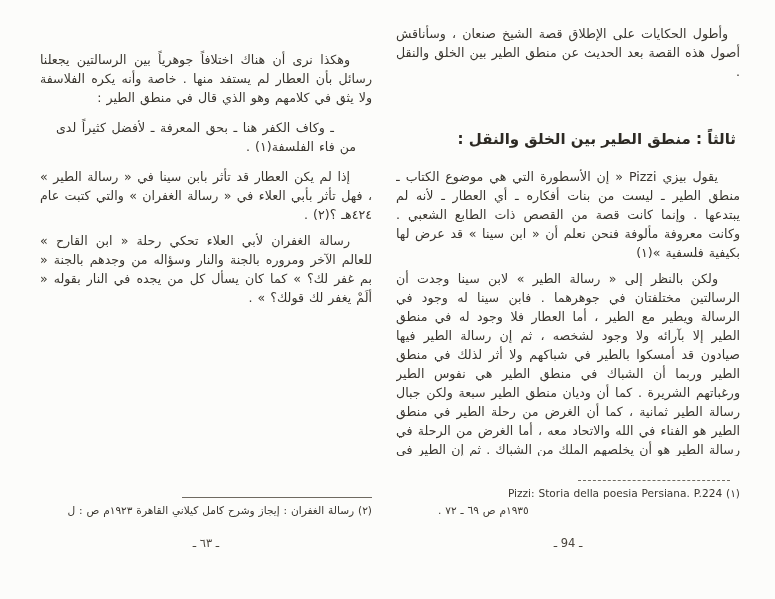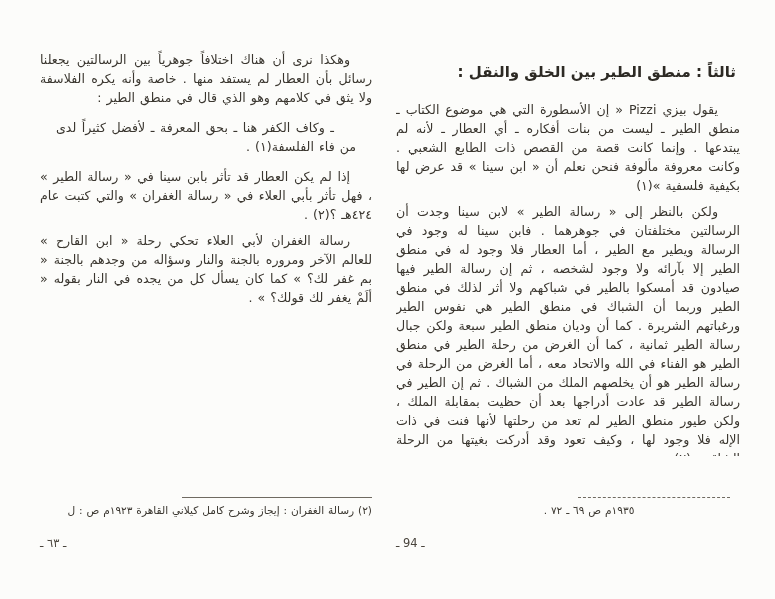--- a/index.html
+++ b/index.html
@@ -35,50 +35,50 @@
     word-spacing: 1px;
   }
   .para.quote-open { text-indent: 6px; }
   .para.lead { text-indent: 12px; }
   .para.verse { margin: 11px 16px; }
 
   .section-heading {
     font-size: 15px;
     font-weight: bold;
     color: #2d2a24;
-    margin: 38px 4px 18px 0;
+    margin: 48px 4px 18px 0;
     line-height: 20px;
   }
 
   .footnotes { position: absolute; left: 0; right: 0; bottom: 44px; }
   .fn {
     margin: 2px 0 0 0;
     font-size: 10.6px;
     line-height: 15px;
     text-align: right;
     word-spacing: 0.5px;
   }
-  .fn-cont { text-align: center; padding-left: 42px; }
+  .fn-cont { text-align: left; padding-left: 42px; }
   .fn-rule {
     height: 0;
     border-top: 1px solid #6f6a61;
     width: 190px;
     margin: 0 0 5px auto;   
   }
   .fn-rule.dashed {
     border-top: 1px dashed #6f6a61;
     width: 152px;
     margin-left: auto;
     margin-right: 10px;
   }
 
   .pagenum {
     position: absolute;
     left: 0; right: 0; bottom: 12px;
-    text-align: left;
+    text-align: center;
     font-size: 11.5px;
     color: #49443c;
     letter-spacing: 1px;
   }
 </style>
 </head>
 <body>
 
 <div class="spread">
 
@@ -92,24 +92,26 @@
     </div>
     <div class="footnotes">
       <div class="fn-rule"></div>
       <p class="fn">(٢) رسالة الغفران : إيجاز وشرح كامل كيلاني القاهرة ١٩٢٣م ص : ل</p>
     </div>
     <div class="pagenum">ـ ٦٣ ـ</div>
   </section>
 
   <section class="page page-recto">
     <div class="page-body">
+      <p class="para lead">وأطول الحكايات على الإطلاق قصة الشيخ صنعان ، وسأناقش أصول هذه القصة بعد الحديث عن منطق الطير بين الخلق والنقل .</p>
       <h2 class="section-heading">ثالثاً : منطق الطير بين الخلق والنقل :</h2>
       <p class="para">يقول بيزي Pizzi « إن الأسطورة التي هي موضوع الكتاب ـ منطق الطير ـ ليست من بنات أفكاره ـ أي العطار ـ لأنه لم يبتدعها . وإنما كانت قصة من القصص ذات الطابع الشعبي . وكانت معروفة مألوفة فنحن نعلم أن « ابن سينا » قد عرض لها بكيفية فلسفية »(١)</p>
       <p class="para">ولكن بالنظر إلى « رسالة الطير » لابن سينا وجدت أن الرسالتين مختلفتان في جوهرهما . فابن سينا له وجود في الرسالة ويطير مع الطير ، أما العطار فلا وجود له في منطق الطير إلا بآرائه ولا وجود لشخصه ، ثم إن رسالة الطير فيها صيادون قد أمسكوا بالطير في شباكهم ولا أثر لذلك في منطق الطير وربما أن الشباك في منطق الطير هي نفوس الطير ورغباتهم الشريرة . كما أن وديان منطق الطير سبعة ولكن جبال رسالة الطير ثمانية ، كما أن الغرض من رحلة الطير في منطق الطير هو الفناء في الله والاتحاد معه ، أما الغرض من الرحلة في رسالة الطير هو أن يخلصهم الملك من الشباك . ثم إن الطير في رسالة الطير قد عادت أدراجها بعد أن حظيت بمقابلة الملك ، ولكن طيور منطق الطير لم تعد من رحلتها لأنها فنت في ذات الإله فلا وجود لها ، وكيف تعود وقد أدركت بغيتها من الرحلة الشاقة . (٢)</p>
     </div>
     <div class="footnotes">
       <div class="fn-rule dashed"></div>
+      <p class="fn">(١) Pizzi: Storia della poesia Persiana. P.224</p>
       <p class="fn fn-cont">١٩٣٥م ص ٦٩ ـ ٧٢ .</p>
     </div>
     <div class="pagenum">ـ 94 ـ</div>
   </section>
 
 </div>
 
 </body></html>

